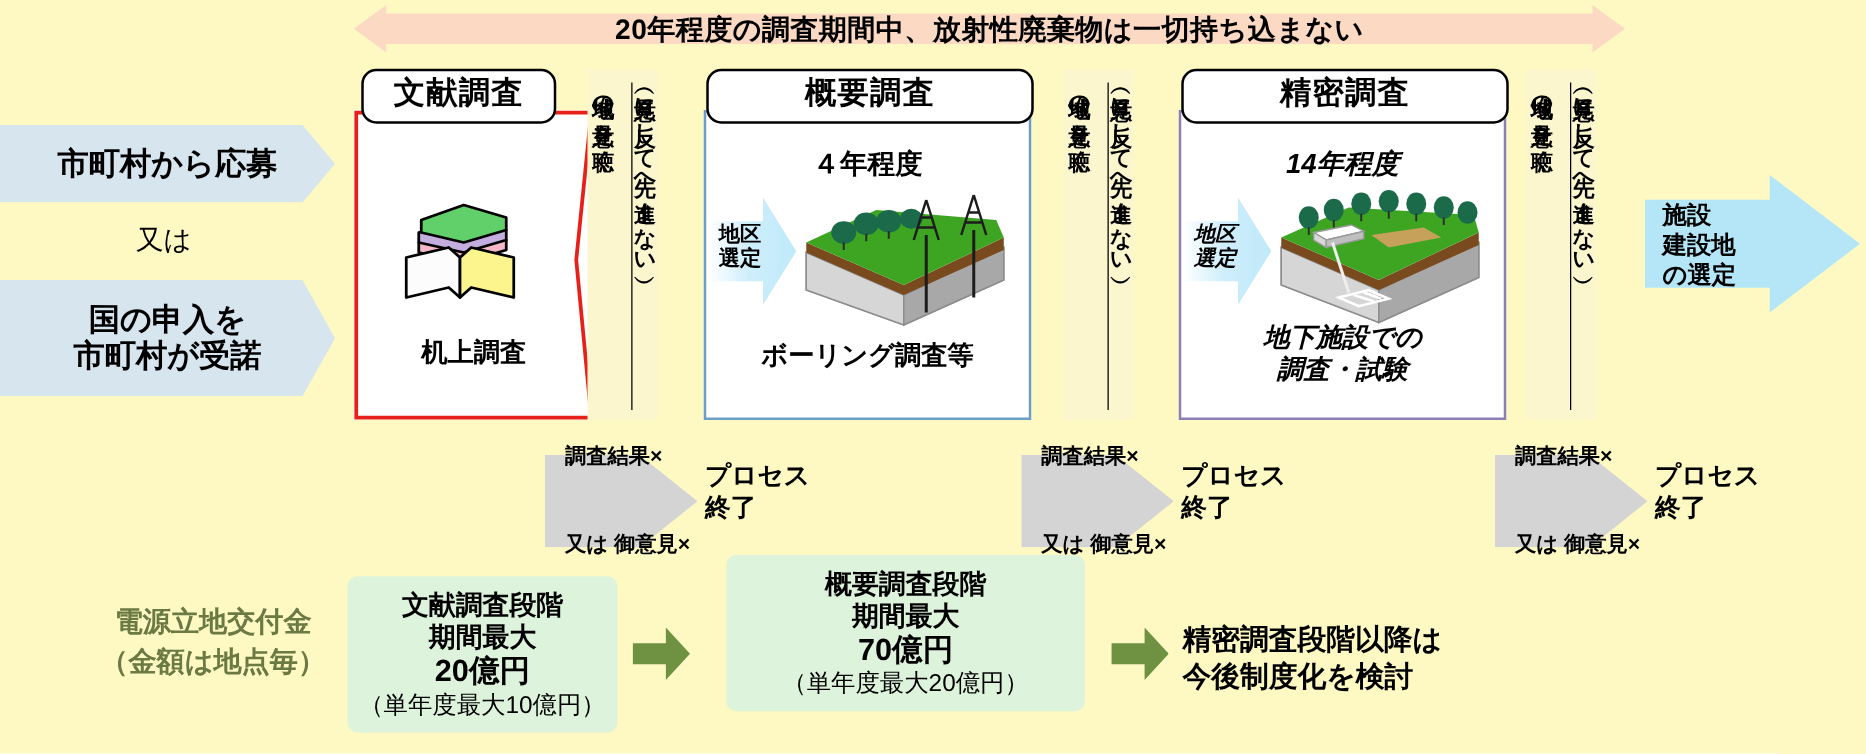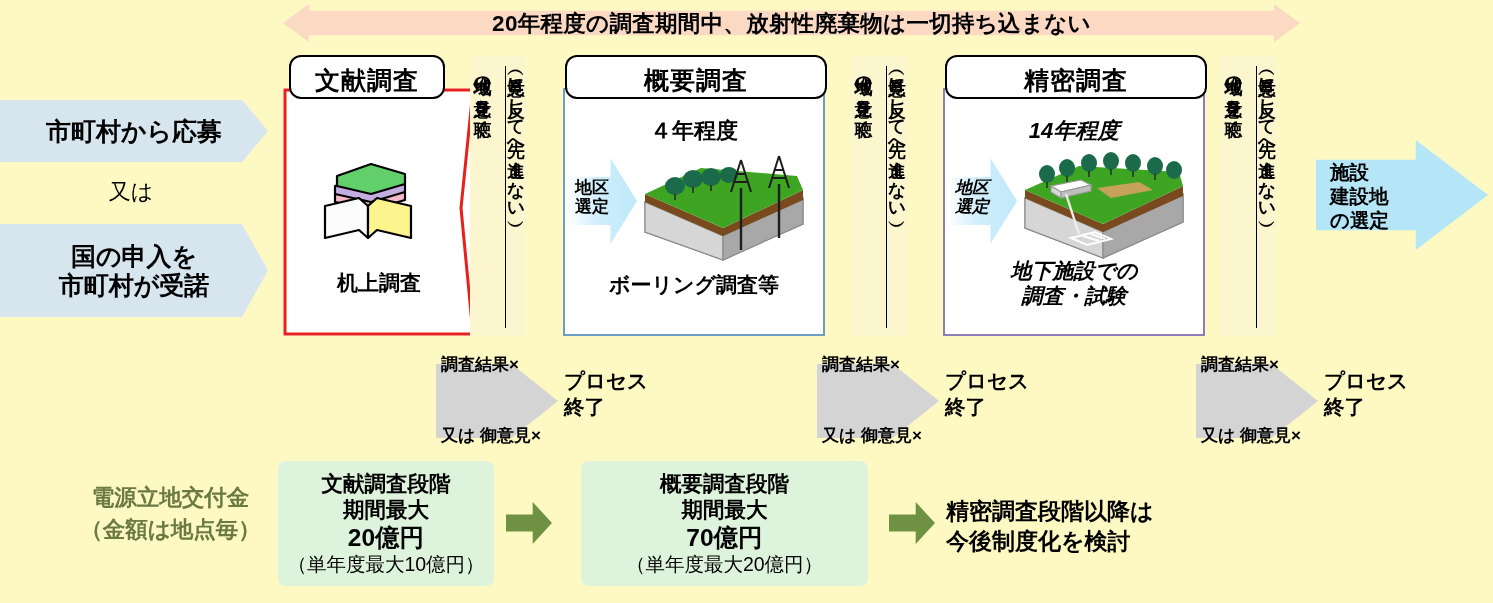--- a/index.html
+++ b/index.html
@@ -53,21 +53,21 @@
     left: 0px; top: 172px; width: 262px; height: 40px;
     display: flex; align-items: center; justify-content: center;
     font-size: 22px; font-weight: normal;
   }
 
   
   .stage-head {
     background: #ffffff;
     border: 2.6px solid #000000;
     border-radius: 12px;
-    display: flex; align-items: flex-end; justify-content: center;
+    display: flex; align-items: flex-start; justify-content: center;
     font-size: 25px; font-weight: bold; letter-spacing: 1px;
     z-index: 4;
   }
   .stage-body {
     background: #ffffff;
     box-sizing: border-box;
   }
   .stage-years {
     position: absolute; left: 0; right: 0;
     text-align: center; font-size: 22px; font-weight: bold;
@@ -130,21 +130,21 @@
   .exit-group { height: 74px; }
   .exit-arrow {
     position: absolute; left: 0; top: 0; width: 122px; height: 74px;
     background: #d4d4d4;
     clip-path: polygon(0% 0%, 62% 0%, 62% 0%, 100% 50%, 62% 100%, 0% 100%);
   }
   .exit-arrow-inner {
     position: absolute; left: 0; top: 0; width: 108px; height: 74px;
     display: flex; flex-direction: column; justify-content: center;
     font-size: 17px; font-weight: bold; line-height: 1.35;
-    padding-left: 5px;
+    padding-left: 16px;
     white-space: nowrap;
     gap: 48px;
   }
   .exit-end {
     position: absolute; left: 128px; top: 4px;
     font-size: 20.5px; font-weight: bold; line-height: 1.28;
     white-space: nowrap;
   }
 
   
@@ -168,21 +168,21 @@
     color: #6b7a43;
   }
   .grant-box {
     background: #ddf3dc;
     border-radius: 8px;
     display: flex; flex-direction: column;
     align-items: center; justify-content: center;
     text-align: center;
   }
   #grant-box-1 { left: 278px; top: 461px; width: 216px; height: 125px; }
-  #grant-box-2 { left: 581px; top: 461px; width: 287px; height: 125px; }
+  #grant-box-2 { left: 581px; top: 444px; width: 287px; height: 125px; }
   .grant-l1 { font-size: 21.5px; font-weight: bold; line-height: 1.22; }
   .grant-l2 { font-size: 21.5px; font-weight: bold; line-height: 1.22; }
   .grant-amt { font-size: 24.5px; font-weight: bold; line-height: 1.22; }
   .grant-note { font-size: 19.5px; font-weight: normal; line-height: 1.2; }
 
   .green-arrow {
     width: 46px; height: 42px;
     background: #6f9142;
     clip-path: polygon(0% 30%, 58% 30%, 58% 0%, 100% 50%, 58% 100%, 58% 70%, 0% 70%);
   }

